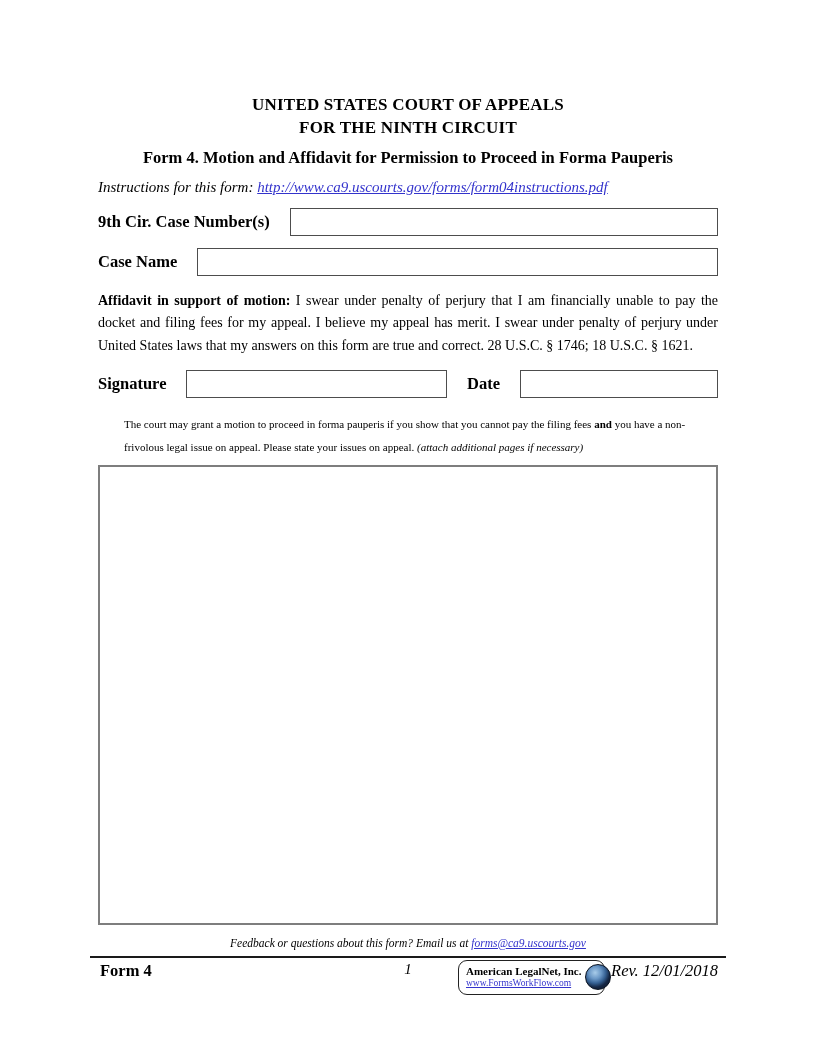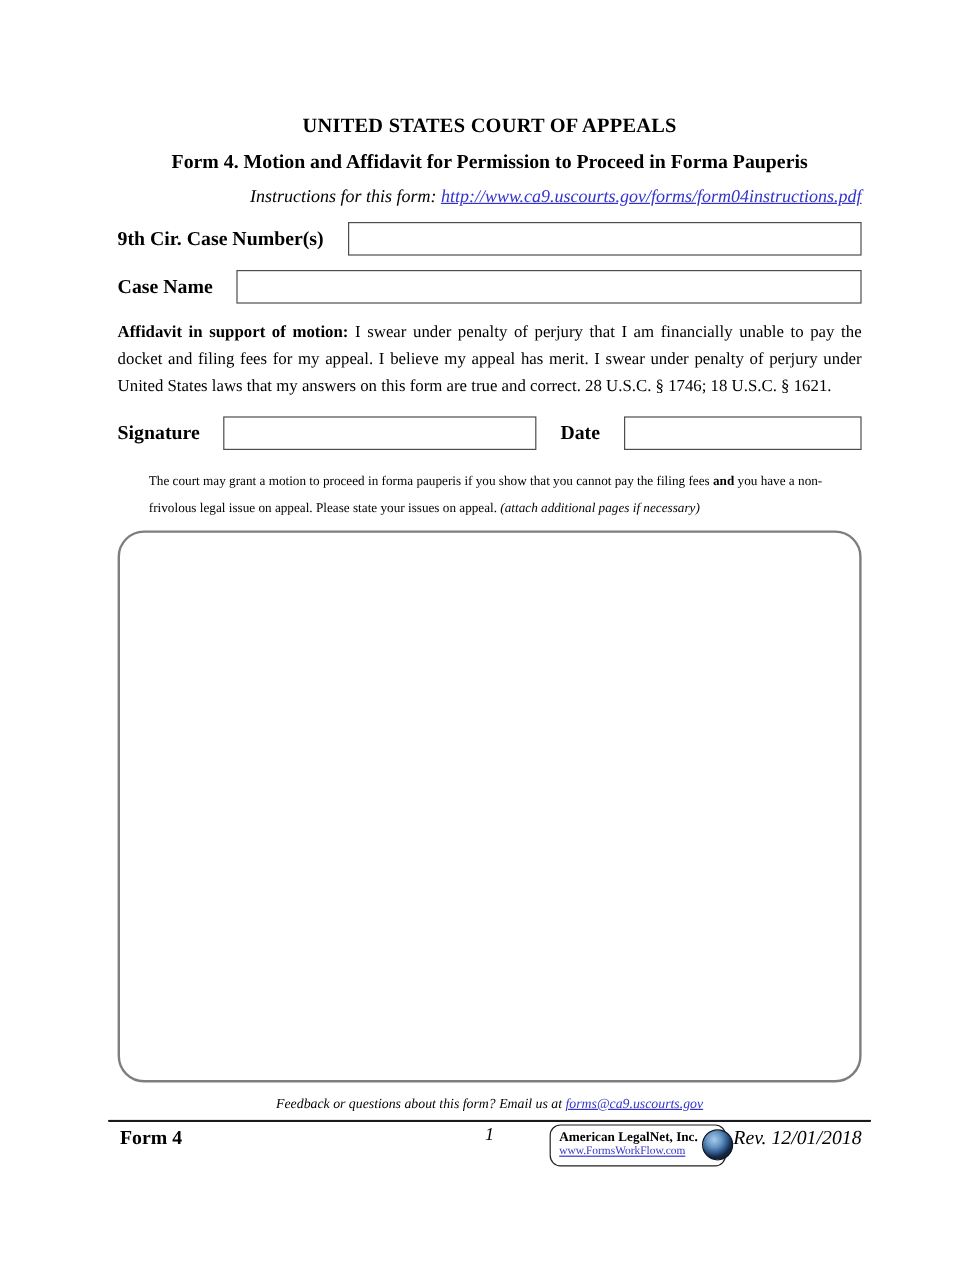--- a/index.html
+++ b/index.html
@@ -1,23 +1,23 @@
 <!DOCTYPE html>
 <html style="--link-blue: #3333cc;"><head>
 <meta charset="utf-8">
 <style>
-  * { margin:0; padding:0; box-sizing:border-box;border-radius:22px; }
+  * { margin:0; padding:0; box-sizing:border-box; }
   html,body { background:#ffffff; }
   body { width:816px; height:1056px; font-family:"Liberation Serif","DejaVu Serif",serif; color:#000; }
   .page { position:relative; width:816px; height:1056px; background:#fff; overflow:hidden; }
   .content { position:absolute; left:98px; top:0; width:620px; }
 
   .court-title { padding-top:93px; text-align:center; font-weight:bold; font-size:17px; line-height:23px; letter-spacing:0.2px; }
   .form-title { margin-top:8px; text-align:center; font-weight:bold; font-size:16.5px; line-height:21px; }
-  .instructions { margin-top:10px; text-align:right; font-style:italic; font-size:15px; line-height:19px; }
+  .instructions { margin-top:10px; text-align:left; font-style:italic; font-size:15px; line-height:19px; }
 
   a.link { color:var(--link-blue,#3333cc); text-decoration:underline; cursor:pointer; }
 
   .field-row { display:flex; align-items:center; gap:20px; }
   .row-casenum { margin-top:11px; }
   .row-casename { margin-top:12px; }
   .row-sig { margin-top:13px; }
   .lbl { font-weight:bold; font-size:16.5px; white-space:nowrap; }
   .box { height:28px; border:1.5px solid #4d4d4d; background:#fff; font-family:inherit; font-size:15px; padding:2px 6px; border-radius:0; outline:none; }
   .grow { flex:1; }
@@ -46,20 +46,21 @@
   .globe { background: radial-gradient(circle at 38% 32%, #a8cce9 0%, #6a97c6 28%, #356092 48%, #152745 66%, #0b1527 100%); border:1px solid #0a1220; }
 </style>
 </head>
 <body>
 
 <div class="page">
   <div class="content">
 
     <div class="court-title">
       <div>UNITED STATES COURT OF APPEALS</div>
+      <div>FOR THE NINTH CIRCUIT</div>
     </div>
 
     <div class="form-title">Form 4. Motion and Affidavit for Permission to Proceed in Forma Pauperis</div>
 
     <div class="instructions">
       <span>Instructions for this form: </span><a class="link" href="#">http://www.ca9.uscourts.gov/forms/form04instructions.pdf</a>
     </div>
 
     <div class="field-row row-casenum">
       <span class="lbl">9th Cir. Case Number(s)</span>

